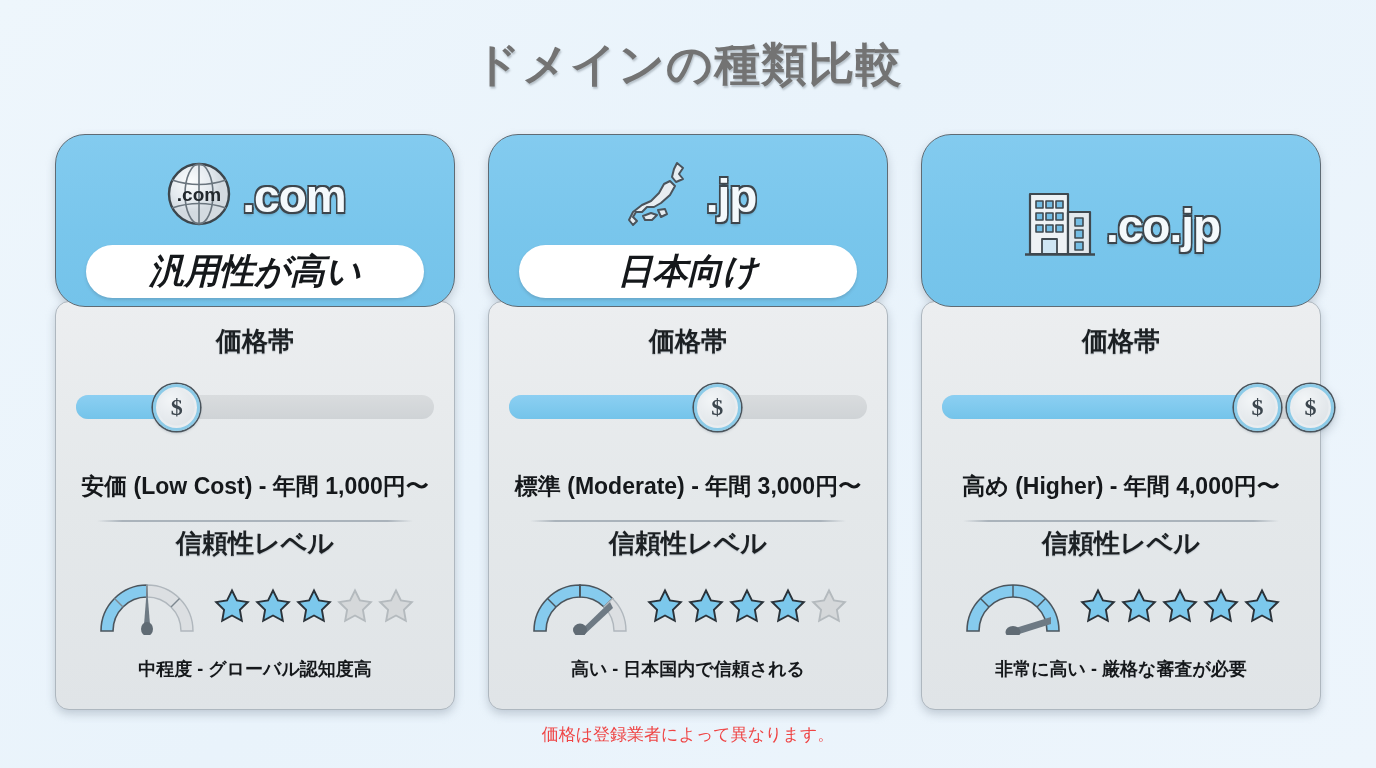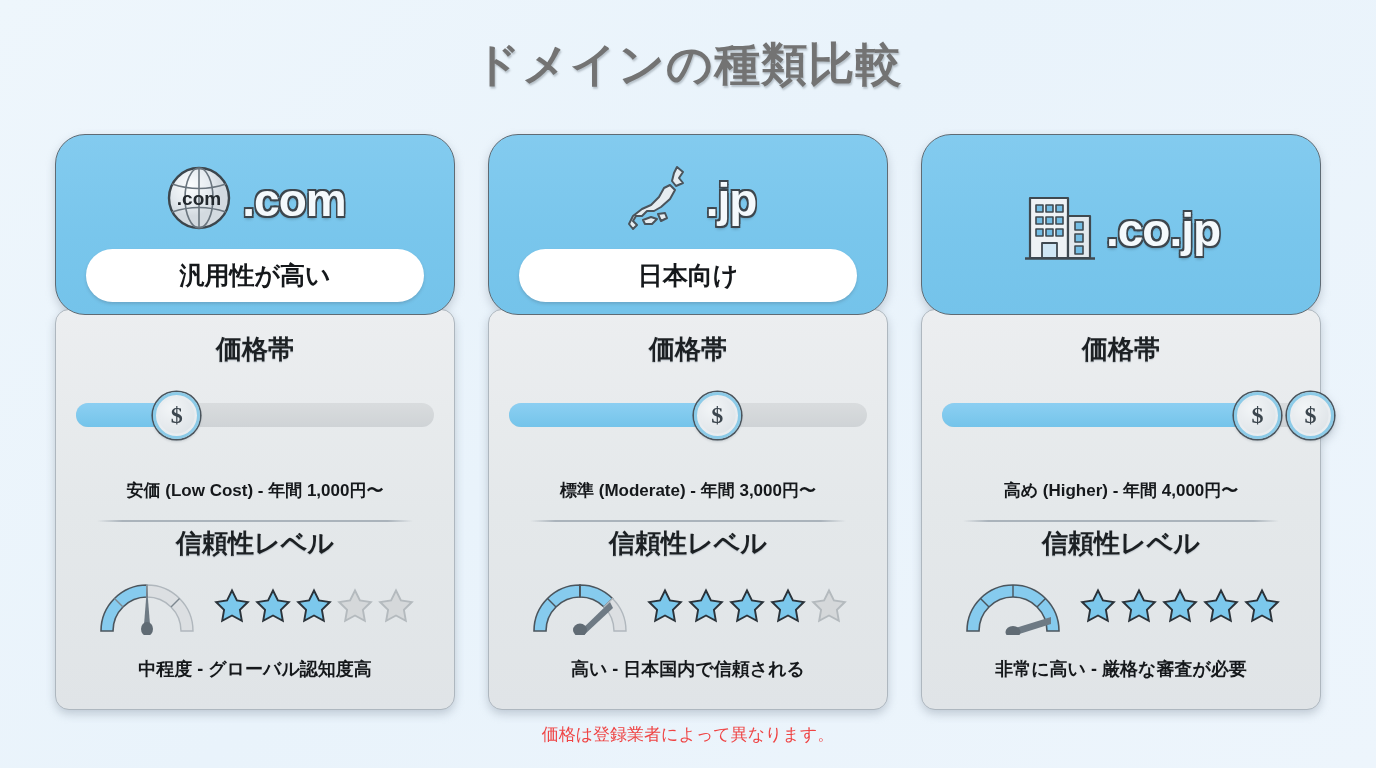--- a/index.html
+++ b/index.html
@@ -55,23 +55,24 @@
     text-shadow:
       -1.6px -1.6px 0 #3d464d,  1.6px -1.6px 0 #3d464d,
       -1.6px  1.6px 0 #3d464d,  1.6px  1.6px 0 #3d464d,
        0 3px 3px rgba(40,50,60,.35);
   }
   .badge {
     width:338px; height:53px;
     background:#ffffff;
     border-radius:27px;
     display:flex; align-items:center; justify-content:center;
-    font-size:25px; font-weight:700; color:#15181b;
+    font-size:35px; font-weight:700; color:#15181b;
     box-shadow: 0 2px 3px rgba(70,90,110,.25);
     margin-top:6px;
+    font-style:italic;
   }
 
   
   .card-body {
     flex:1;
     margin-top:-6px;
     background: linear-gradient(180deg,#eceef0 0%, #e4e8ea 50%, #e0e4e7 100%);
     border:1.4px solid #aeb7bf;
     border-radius:14px;
     padding:22px 20px 28px;
@@ -103,21 +104,21 @@
     width:47px; height:47px; border-radius:50%;
     background: radial-gradient(circle at 36% 32%, #f2f5f7 0%, #dfe4e8 75%, #d2d8dd 100%);
     border:3.5px solid #8ccbe8;
     box-shadow: 0 0 0 1.6px #4a545c, inset 0 0 0 2.4px #e9edf0, 0 2px 3px rgba(60,75,90,.35);
     display:flex; align-items:center; justify-content:center;
     font-size:24px; font-weight:700; color:#3c464e;
     font-family:"Liberation Serif", serif;
   }
   .price-text {
     margin-top:38px;
-    font-size:17px; font-weight:700; color:#15181b;
+    font-size:23px; font-weight:700; color:#15181b;
     white-space:nowrap;
   }
 
   .divider {
     width:88%; height:2px; margin:18px 0 4px;
     background: linear-gradient(90deg, rgba(170,180,190,0) 0%, #aab3bb 8%, #aab3bb 92%, rgba(170,180,190,0) 100%);
   }
 
   
   .trust-row {

